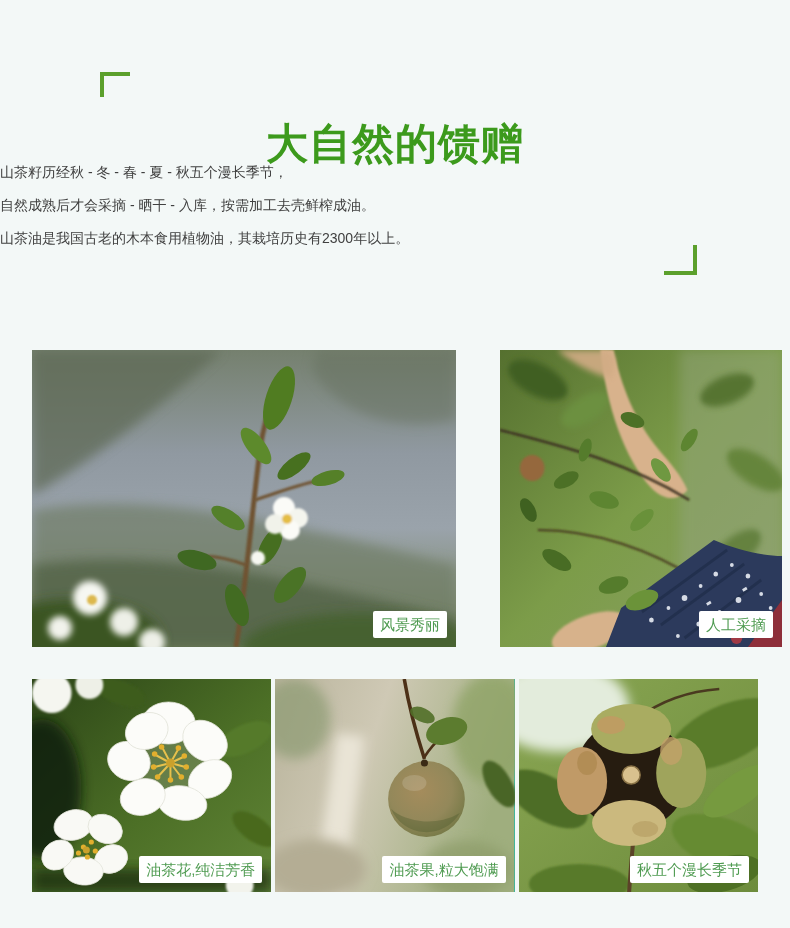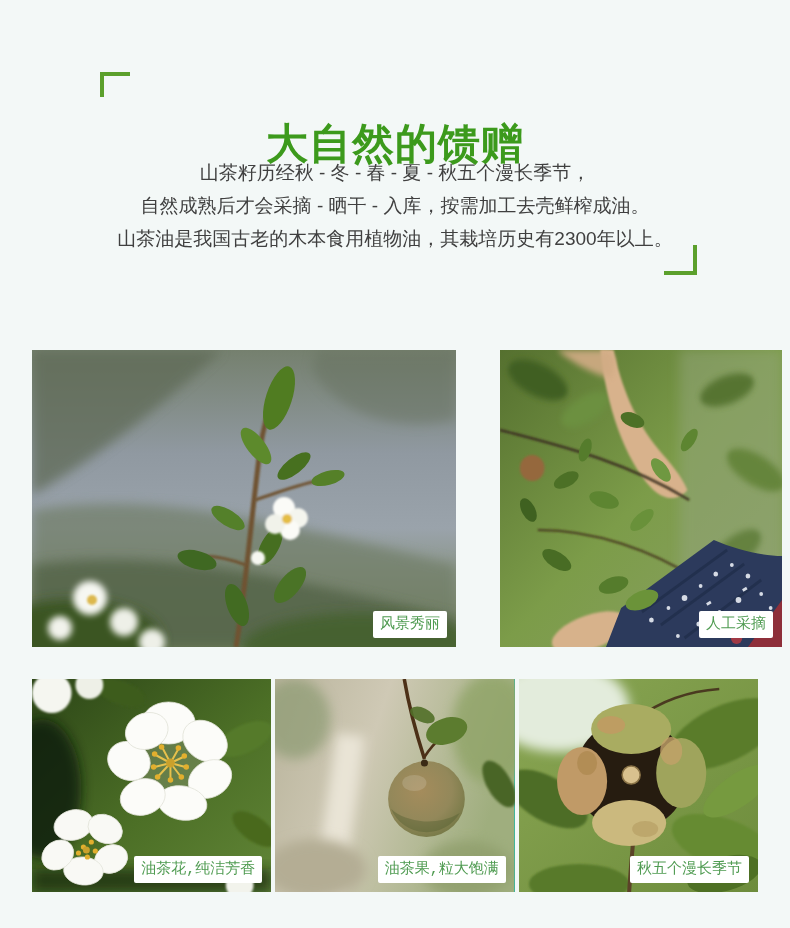--- a/index.html
+++ b/index.html
@@ -25,29 +25,29 @@
   }
   .page-title {
     position: absolute; top: 88px; left: 0; right: 0;
     text-align: center;
     font-size: 42px; font-weight: bold;
     color: var(--title-green, #3c9a1c);
     letter-spacing: 1px;
   }
   .intro {
     position: absolute; top: 156px; left: 0; right: 0;
-    text-align: center;
-    font-size: 19px; line-height: 33px;
+    text-align: left;
+    font-size: 14px; line-height: 33px;
     color: var(--body-text, #404040);
   }
   .gallery { position: absolute; left: 32px; top: 350px; width: 726px; }
   .g-row { display: flex; gap: 4px; }
   .g-row1 { height: 297px; margin-bottom: 4px; }
   .g-row2 { height: 213px; margin-top: 32px; }
-  .cell { position: relative; overflow: hidden; background: #14b8a6; font-family: Liberation Mono, monospace; }
+  .cell { position: relative; overflow: hidden; background: #14b8a6; }
   .cell svg { display: block; width: 100%; height: 100%; }
   .c-wide { width: 424px; flex: none; }
   .c-narrow { width: 282px; flex: none; margin-left: 40px; }
   .g-row2 .cell { flex: 1; }
   .badge {
     position: absolute; right: 9px; bottom: 9px;
     background: #ffffff;
     color: var(--label-green, #4f9b51);
     font-size: 15px; line-height: 1;
     padding: 6px 7px;

